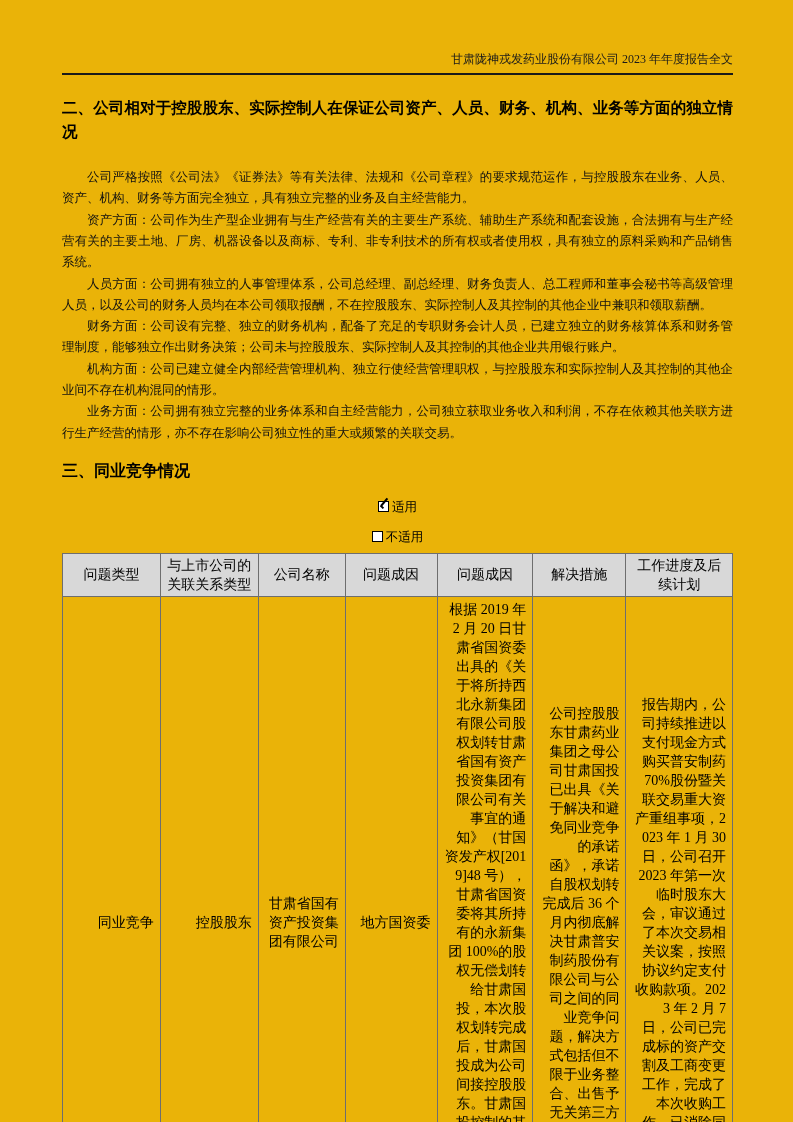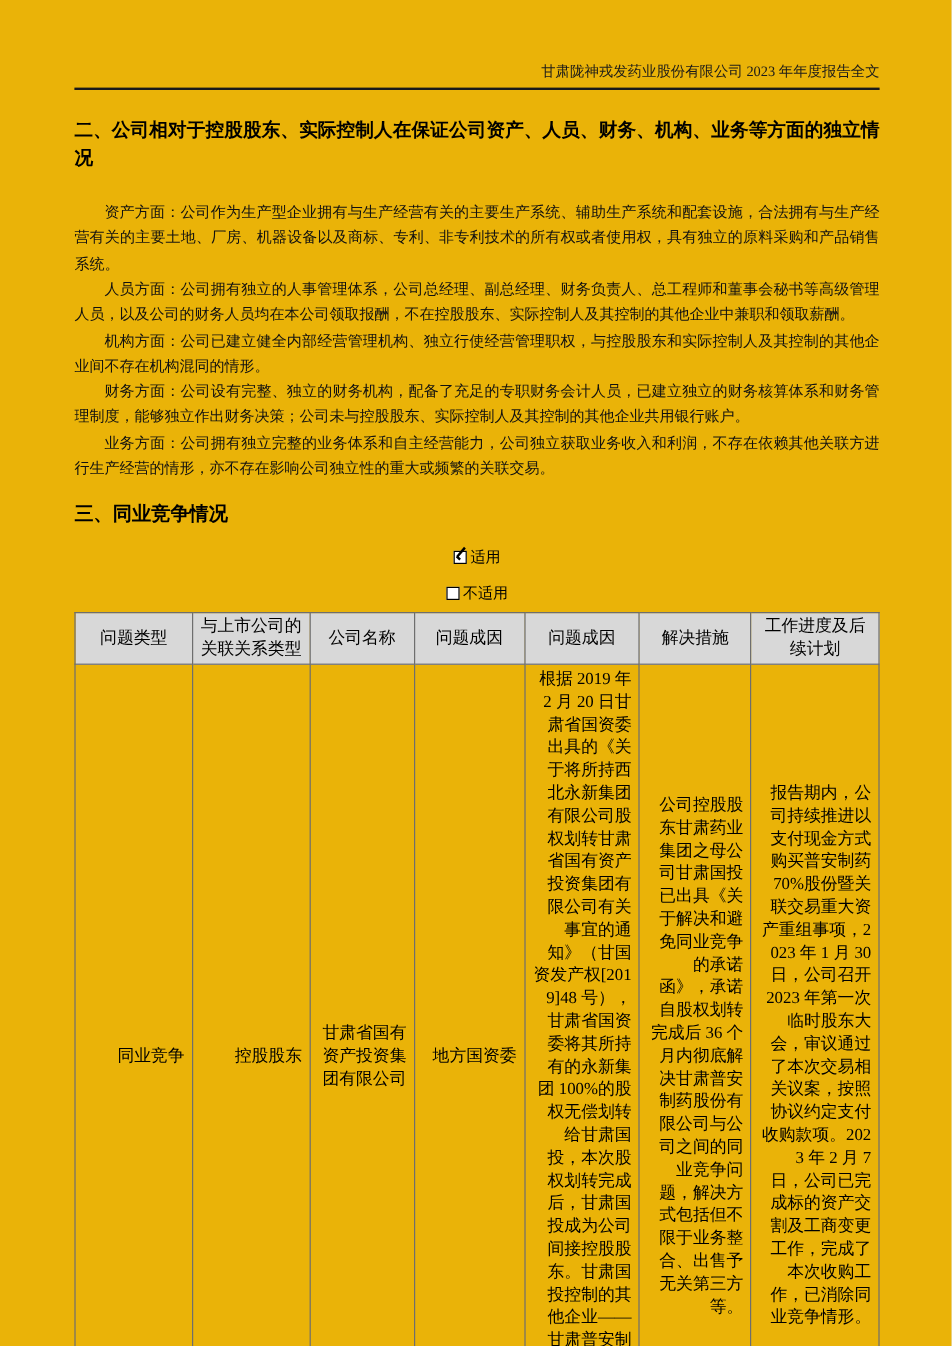--- a/index.html
+++ b/index.html
@@ -118,24 +118,25 @@
 
 <div class="sheet">
 
   <div class="doc-header">
     <span>甘肃陇神戎发药业股份有限公司 2023 年年度报告全文</span>
   </div>
 
   <h1 class="sec-title">二、公司相对于控股股东、实际控制人在保证公司资产、人员、财务、机构、业务等方面的独立情况</h1>
 
   <div class="body-text">
+    <p>公司严格按照《公司法》《证券法》等有关法律、法规和《公司章程》的要求规范运作，与控股股东在业务、人员、资产、机构、财务等方面完全独立，具有独立完整的业务及自主经营能力。</p>
     <p>资产方面：公司作为生产型企业拥有与生产经营有关的主要生产系统、辅助生产系统和配套设施，合法拥有与生产经营有关的主要土地、厂房、机器设备以及商标、专利、非专利技术的所有权或者使用权，具有独立的原料采购和产品销售系统。</p>
     <p>人员方面：公司拥有独立的人事管理体系，公司总经理、副总经理、财务负责人、总工程师和董事会秘书等高级管理人员，以及公司的财务人员均在本公司领取报酬，不在控股股东、实际控制人及其控制的其他企业中兼职和领取薪酬。</p>
+    <p>财务方面：公司设有完整、独立的财务机构，配备了充足的专职财务会计人员，已建立独立的财务核算体系和财务管理制度，能够独立作出财务决策；公司未与控股股东、实际控制人及其控制的其他企业共用银行账户。</p>
     <p>机构方面：公司已建立健全内部经营管理机构、独立行使经营管理职权，与控股股东和实际控制人及其控制的其他企业间不存在机构混同的情形。</p>
-    <p>财务方面：公司设有完整、独立的财务机构，配备了充足的专职财务会计人员，已建立独立的财务核算体系和财务管理制度，能够独立作出财务决策；公司未与控股股东、实际控制人及其控制的其他企业共用银行账户。</p>
     <p>业务方面：公司拥有独立完整的业务体系和自主经营能力，公司独立获取业务收入和利润，不存在依赖其他关联方进行生产经营的情形，亦不存在影响公司独立性的重大或频繁的关联交易。</p>
   </div>
 
   <h1 class="sec-title-2">三、同业竞争情况</h1>
 
   <div class="applicability">
     <span class="chk-group">
       <span class="chk checked"></span>
       <span>适用</span>
     </span>

